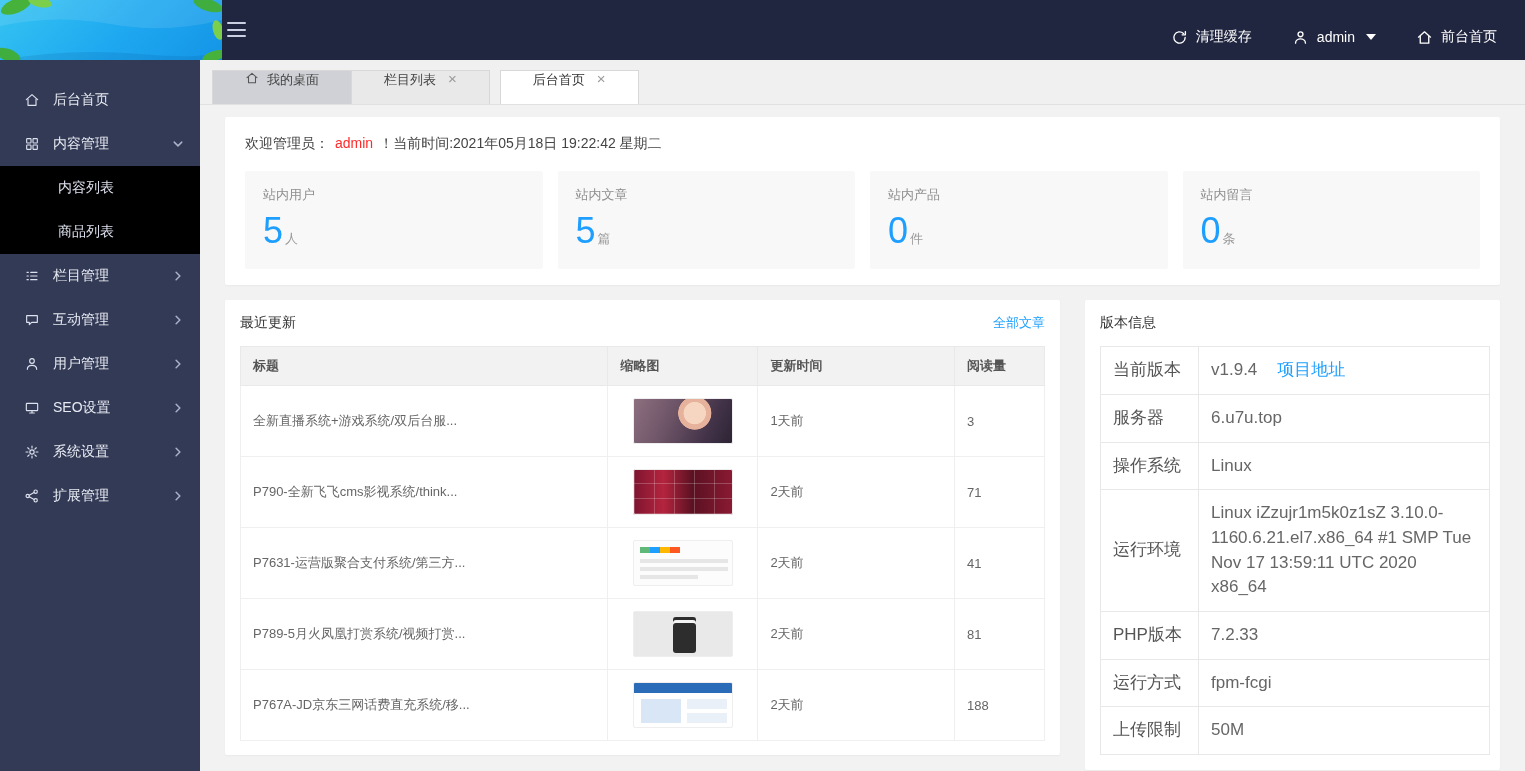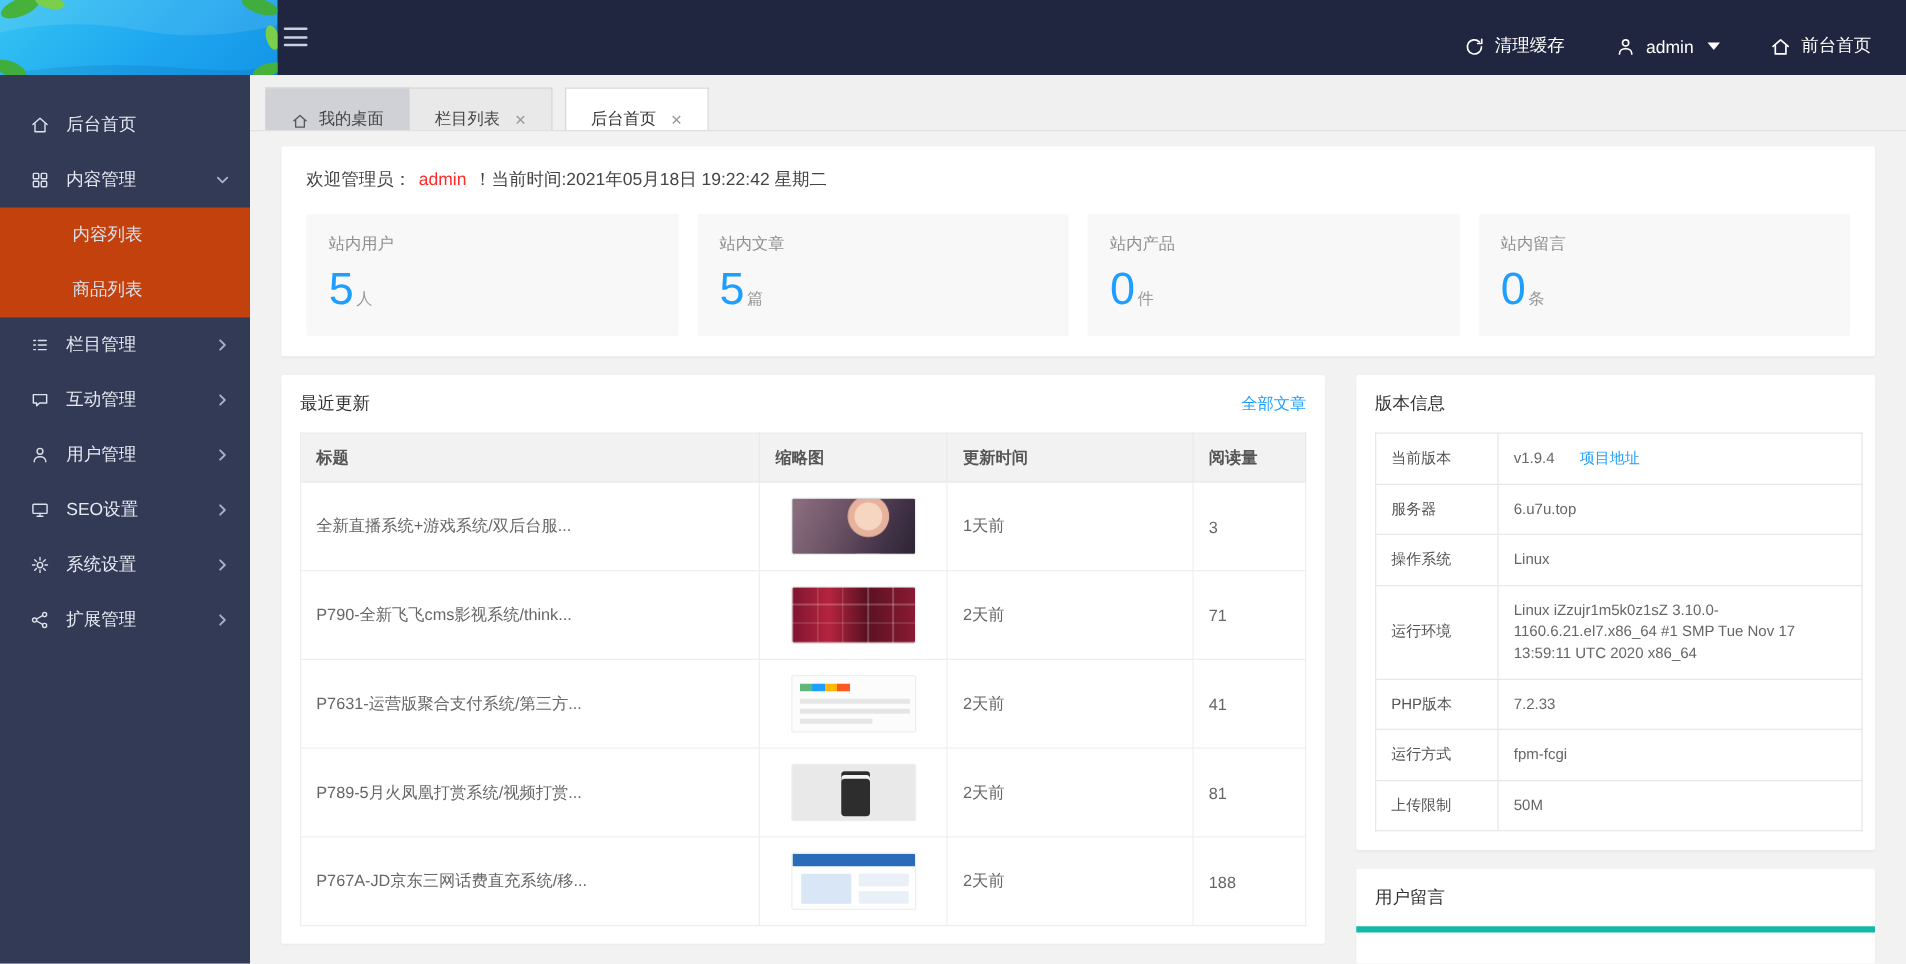--- a/index.html
+++ b/index.html
@@ -16,29 +16,29 @@
   .topbar-right{position:absolute;right:28px;top:0;height:74px;display:flex;align-items:center;gap:40px;z-index:21}
   .topbar-item{display:flex;align-items:center;gap:8px;color:#fff;font-size:14px;cursor:pointer;white-space:nowrap}
   .topbar-item svg{width:17px;height:17px;stroke:#fff;fill:none;stroke-width:1.9;stroke-linecap:round;stroke-linejoin:round}
   .caret-down{width:0;height:0;border-left:5px solid transparent;border-right:5px solid transparent;border-top:6px solid #fff;margin-left:3px}
 
   
   .sidebar{position:absolute;top:60px;left:0;bottom:0;width:200px;background:#333a55;z-index:10;padding-top:18px}
   .menu-item{position:relative;height:44px;display:flex;align-items:center;padding-left:24px;gap:13px;color:#e7eaf3;font-size:14px;cursor:pointer}
   .menu-item svg{width:16px;height:16px;stroke:#dde2ef;fill:none;stroke-width:1.7;stroke-linecap:round;stroke-linejoin:round;flex:none}
   .menu-item .chev{position:absolute;right:16px;width:12px;height:12px;stroke:#a9b0c7;stroke-width:2}
-  .submenu{background:#c2410c}
+  .submenu{background:#000000}
   .submenu .menu-item{padding-left:58px;color:#dde1ee}
 
   
   .main{position:absolute;left:200px;top:60px;right:0;bottom:0;background:#f2f2f2;overflow:hidden}
 
   
   .tabbar{height:45px;background:#f0f0f0;border-bottom:1px solid #e1e1e1;display:flex;align-items:flex-end;padding-left:12px}
-  .tab{height:34px;display:inline-flex;align-items:flex-end;gap:8px;padding:0 20px;font-size:13px;color:#444;cursor:pointer;border:1px solid #d8d8d8;border-bottom:none}
+  .tab{height:34px;display:inline-flex;align-items:flex-start;gap:8px;padding:0 32px;font-size:13px;color:#444;cursor:pointer;border:1px solid #d8d8d8;border-bottom:none}
   .tab svg{width:14px;height:14px;stroke:#555;fill:none;stroke-width:1.8;stroke-linecap:round;stroke-linejoin:round}
   .tab-desktop{background:#cfd1d6}
   .tab-plain{background:#e9e9e9;border-left:none}
   .tab-active{background:#ffffff;margin-left:10px;color:#333}
   .tab-close{color:#999;font-size:15px;line-height:1;margin-left:4px;cursor:pointer}
 
   .content{padding:12px 25px 0 25px}
 
   .card{background:#fff;border-radius:2px;box-shadow:0 1px 2px rgba(0,0,0,.04)}
 
@@ -87,21 +87,21 @@
   .thumb-3::after{content:"";position:absolute;left:39px;top:5px;width:23px;height:36px;background:#2d2d2d;border-radius:3px;box-shadow:inset 0 3px 0 #2d2d2d,inset 0 6px 0 #f4f4f4}
   .thumb-4{background:
       linear-gradient(#2b6cb8 0 0) no-repeat 0 0 / 100px 10px,
       linear-gradient(#d9e6f5 0 0) no-repeat 7px 16px / 40px 24px,
       linear-gradient(#eaf0f8 0 0) no-repeat 53px 16px / 40px 10px,
       linear-gradient(#eaf0f8 0 0) no-repeat 53px 30px / 40px 10px,
       #fff}
 
   
   .version-card{padding-bottom:15px}
-  .version-table{width:390px;margin:0 15px;font-size:12px}
+  .version-table{width:390px;margin:0 15px;font-size:17px}
   .version-table td{border:1px solid #e8e8e8;padding:11px 12px;color:#666;line-height:1.45}
   .version-table td.v-label{width:98px;color:#555}
   .proj-link{color:#1e9fff;text-decoration:none;margin-left:20px;cursor:pointer}
 
   
   .messages-card{margin-top:15px;height:80px}
   .messages-card .card-header{border-bottom:5px solid #14b8a6}
 </style>
 </head>
 <body>

